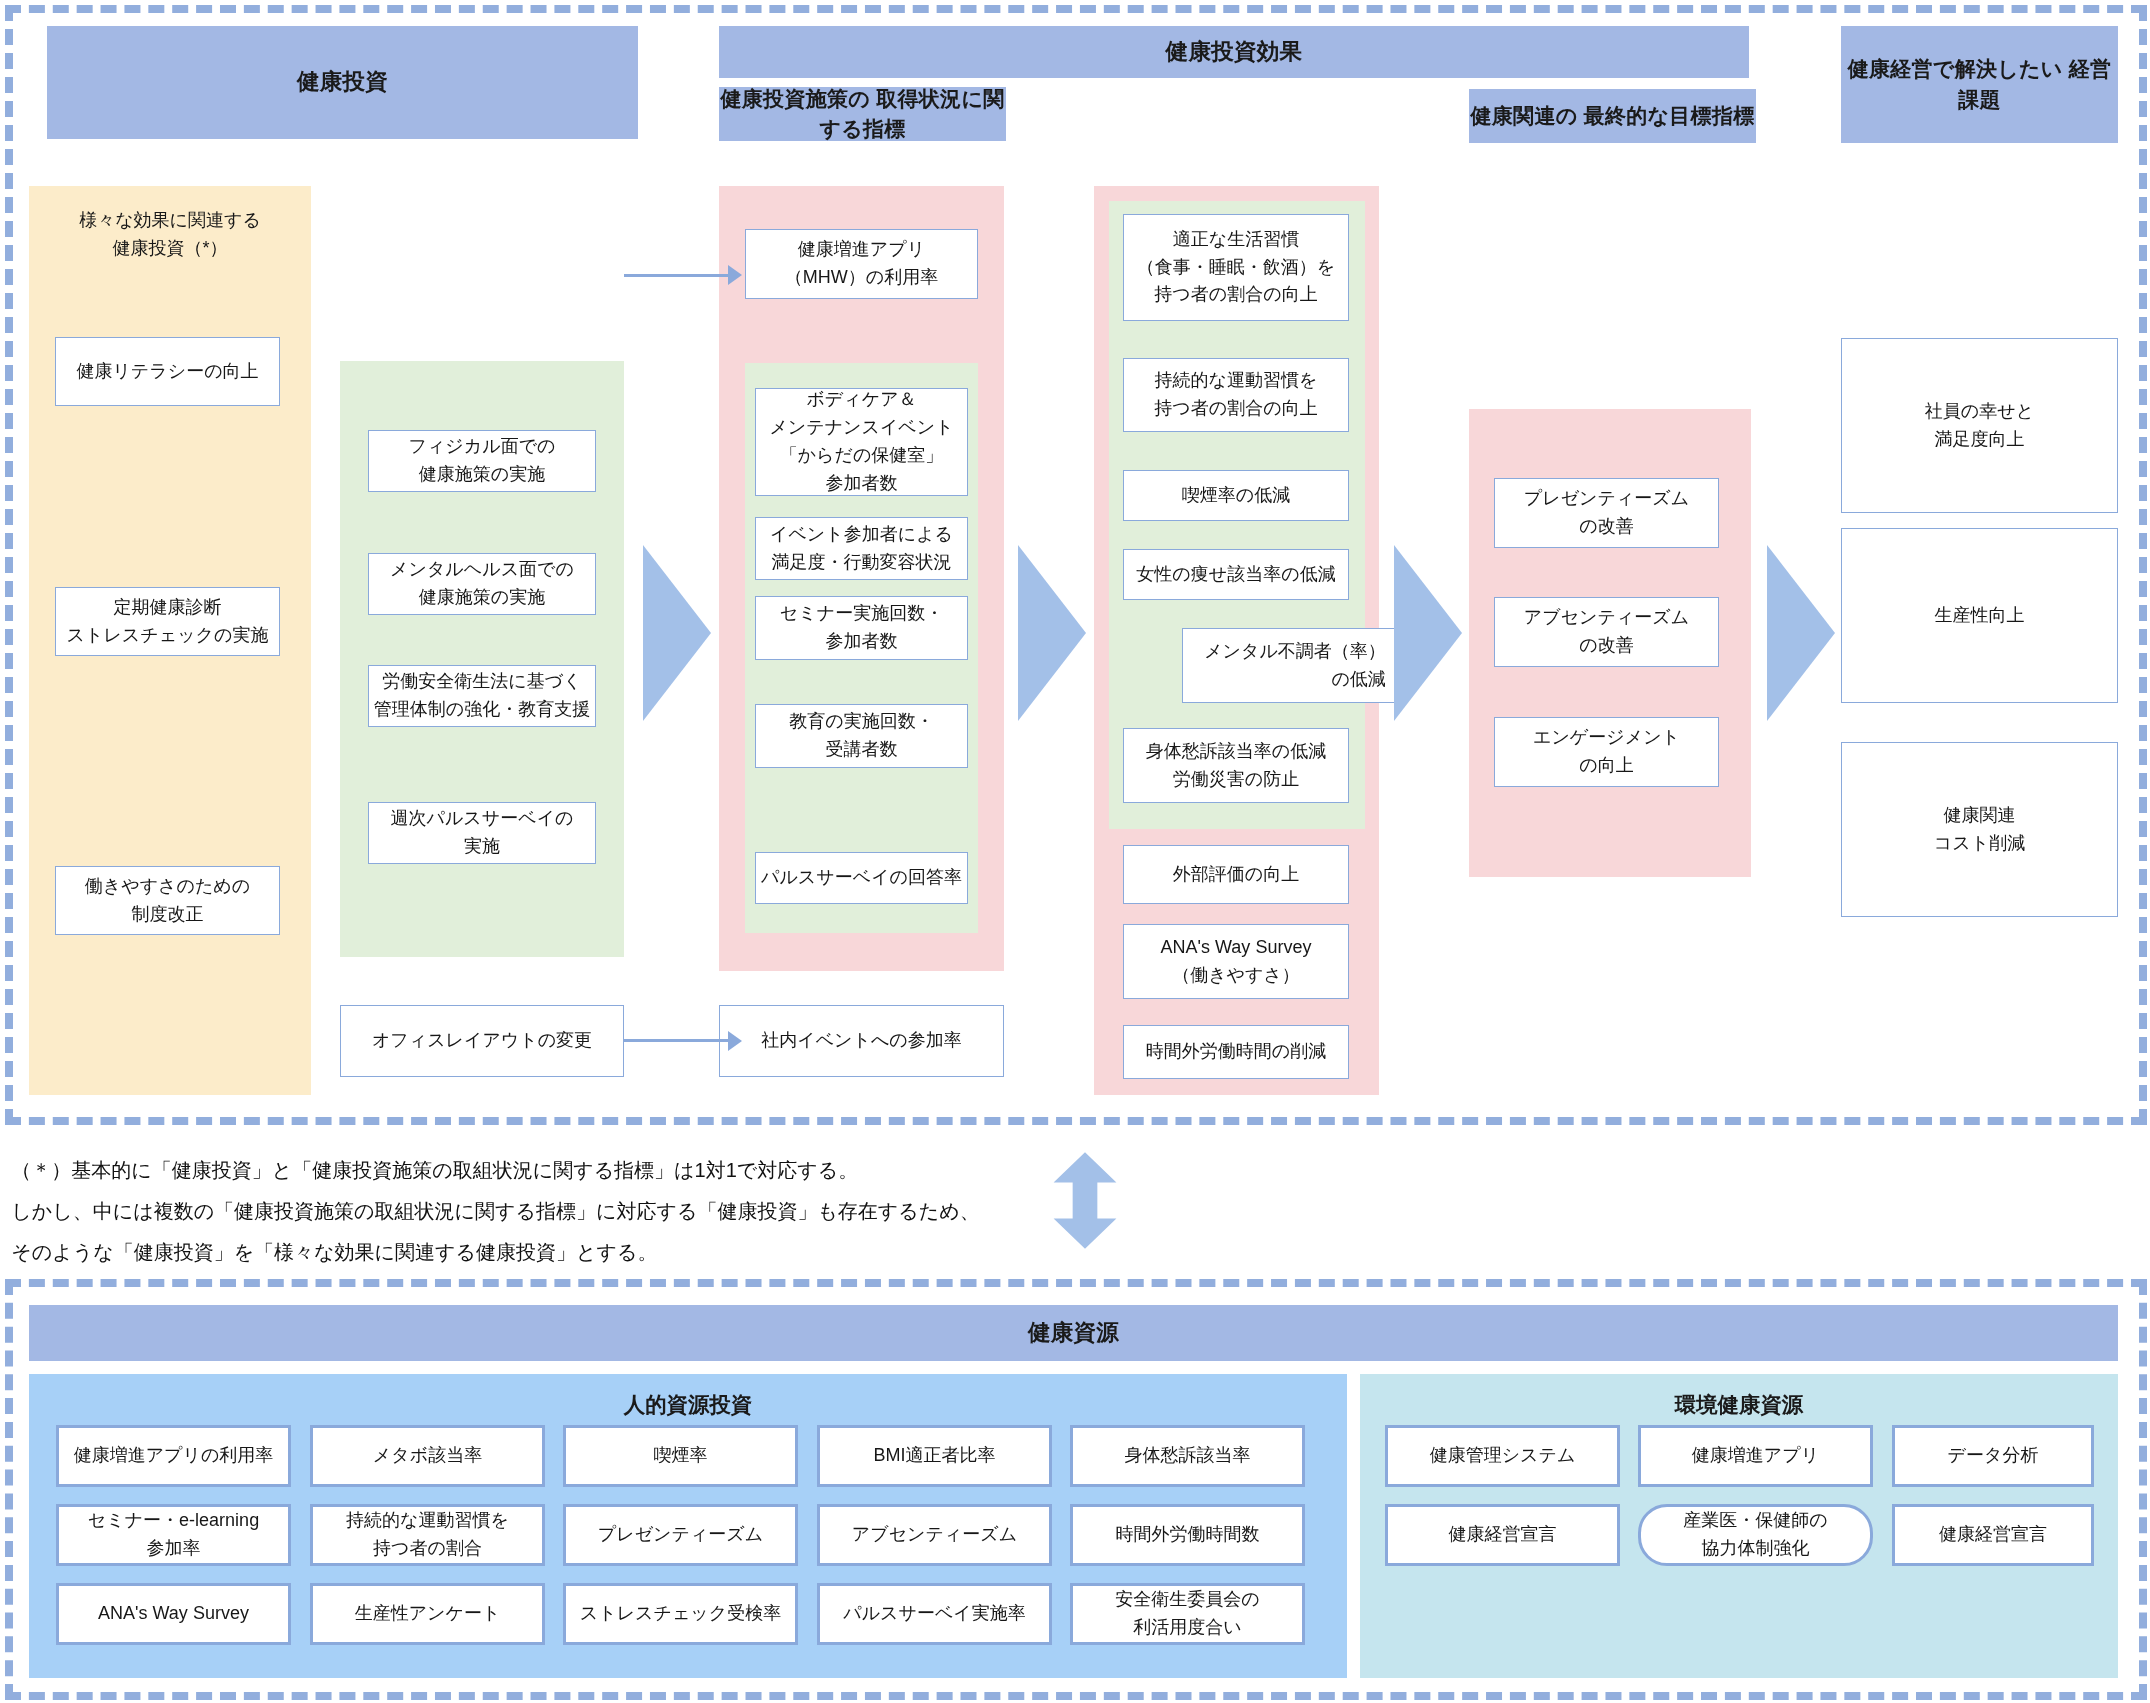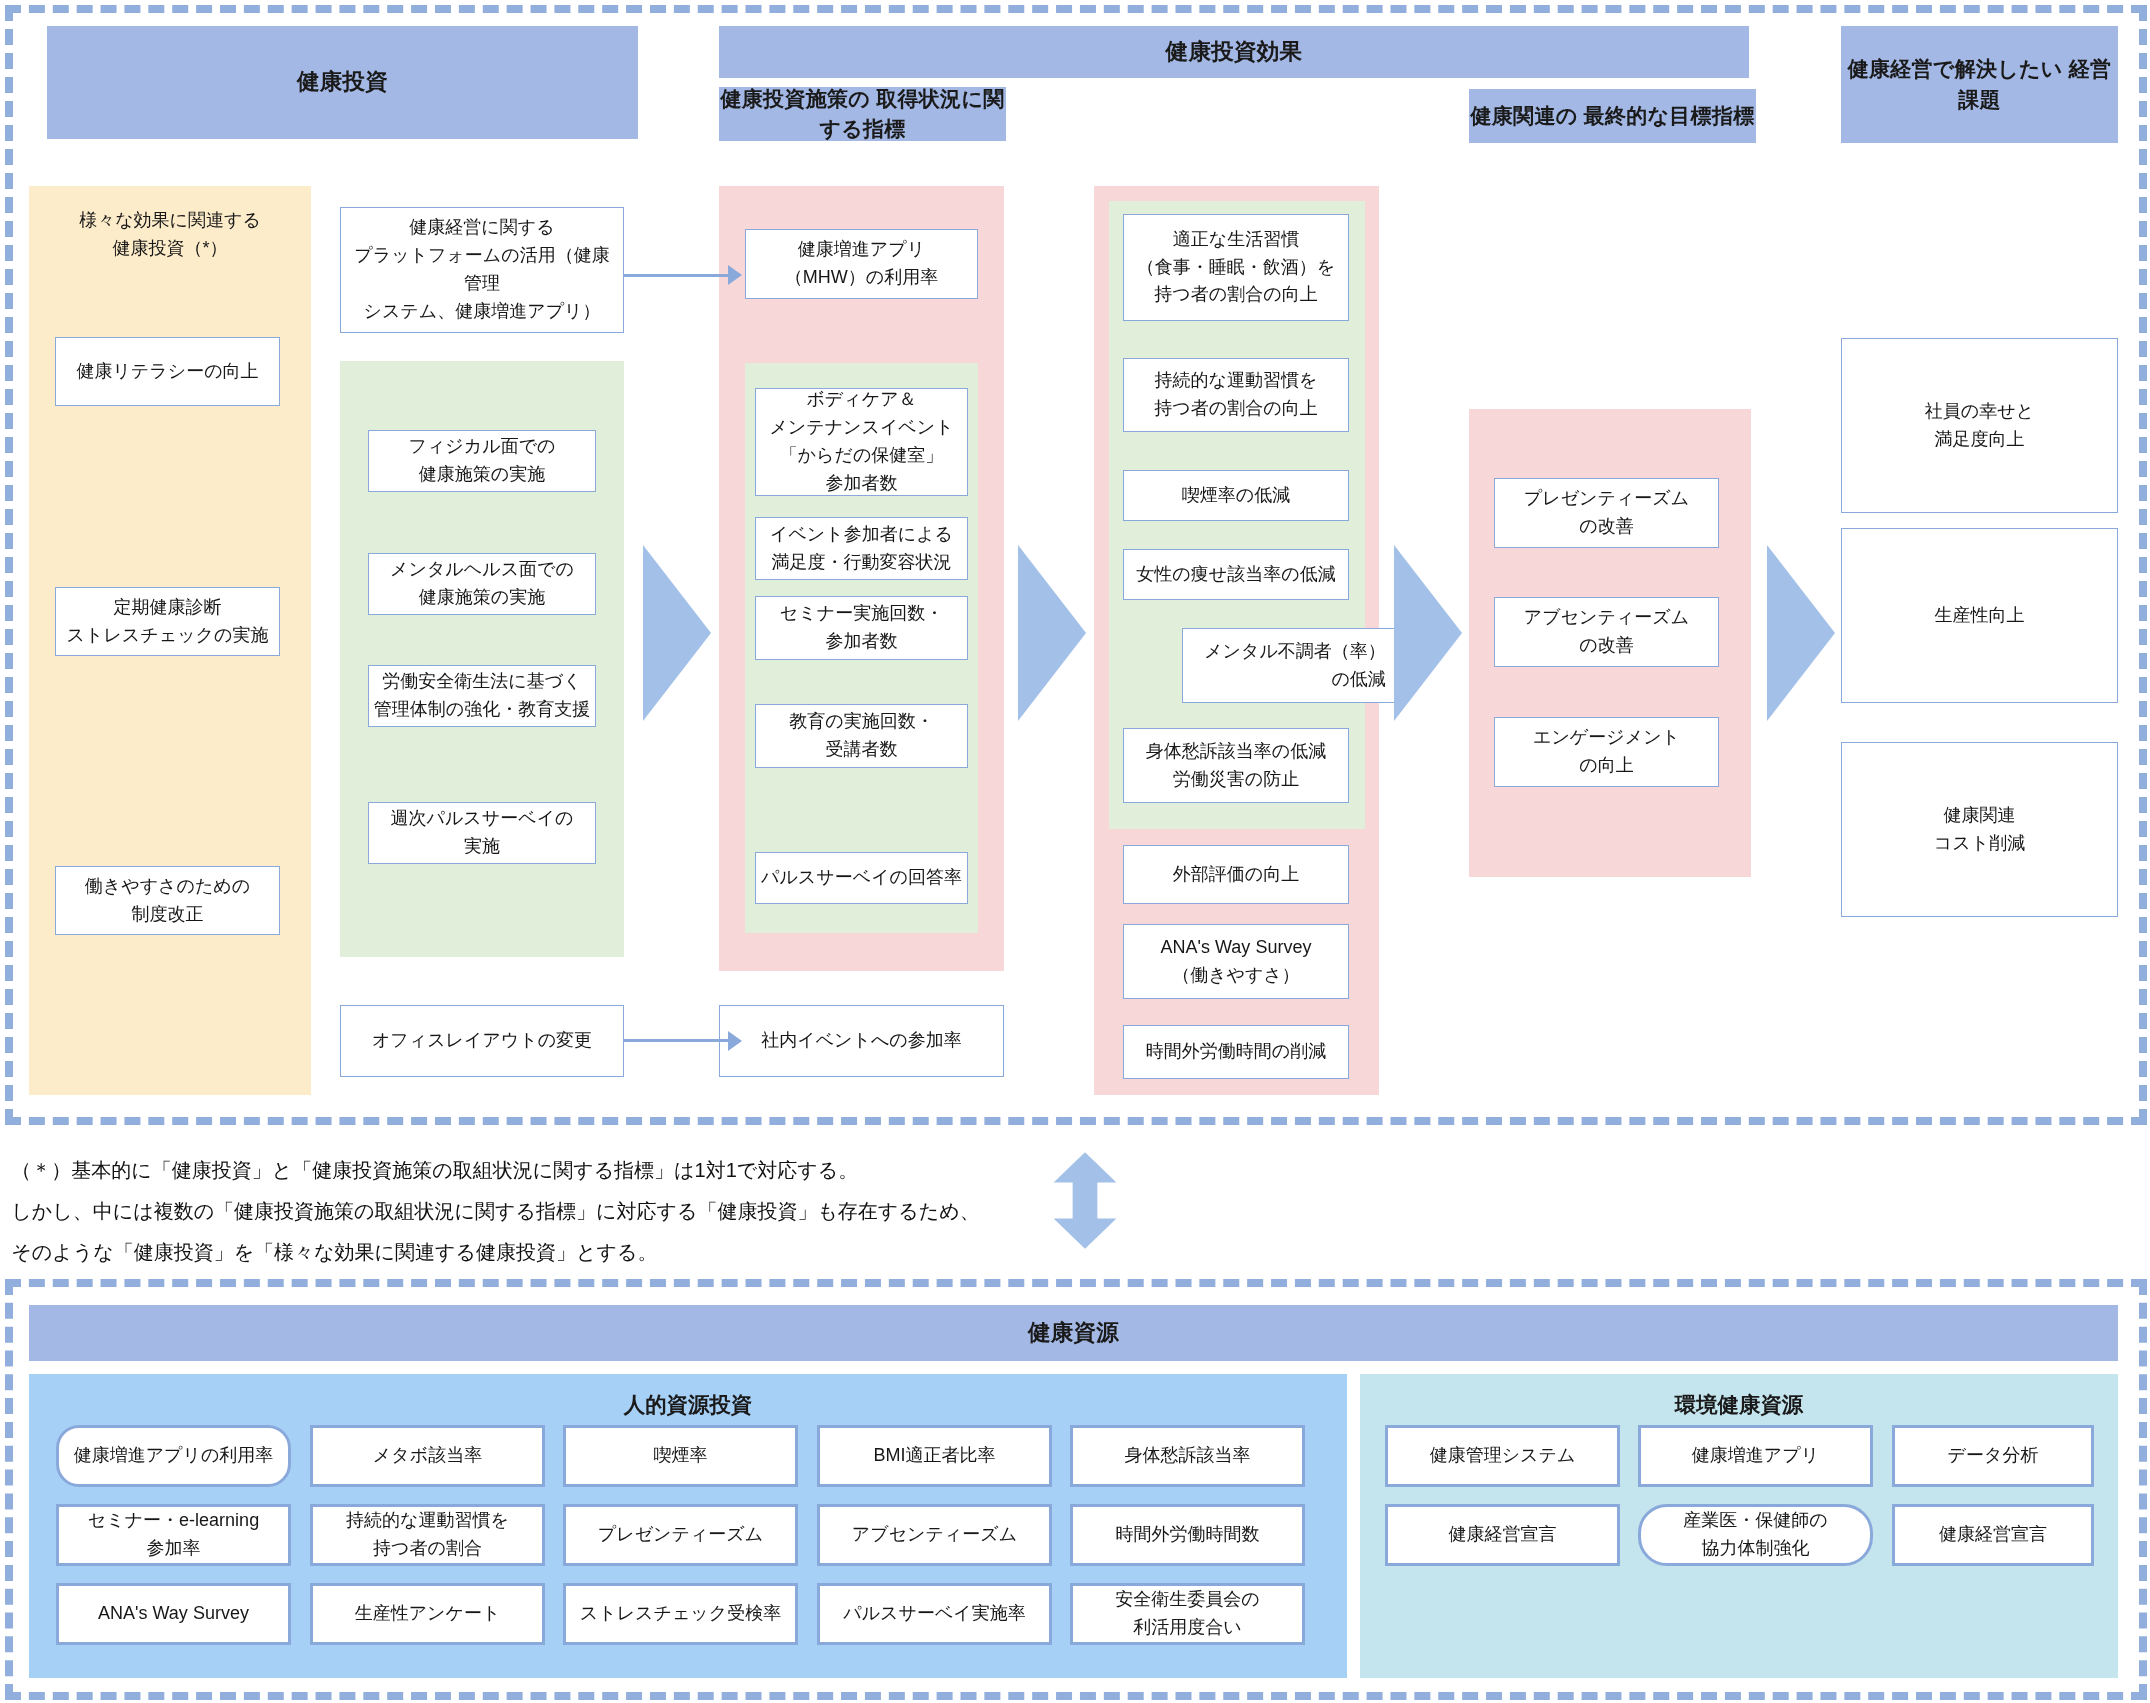--- a/index.html
+++ b/index.html
@@ -123,23 +123,20 @@
 健康投資（*）</div>
 
   <div class="box" style="left:55px; top:337px; width:225px; height:69px;">健康リテラシーの向上</div>
 
   <div class="box" style="left:55px; top:587px; width:225px; height:69px;">定期健康診断
 ストレスチェックの実施</div>
 
   <div class="box" style="left:55px; top:866px; width:225px; height:69px;">働きやすさのための
 制度改正</div>
 
-  <div class="box" style="left:340px; top:207px; width:284px; height:126px;">健康経営に関する
-プラットフォームの活用（健康管理
-システム、健康増進アプリ）</div>
 
   <div class="band green" style="left:340px; top:361px; width:284px; height:596px;"></div>
 
   <div class="box" style="left:368px; top:430px; width:228px; height:62px;">フィジカル面での
 健康施策の実施</div>
 
   <div class="box" style="left:368px; top:553px; width:228px; height:62px;">メンタルヘルス面での
 健康施策の実施</div>
 
   <div class="box" style="left:368px; top:665px; width:228px; height:62px;">労働安全衛生法に基づく
@@ -250,21 +247,21 @@
 
   <div class="dashed-frame" style="left:4.5px; top:1279px; width:2142px; height:421px;"></div>
 
   <div class="hdr" style="left:29px; top:1305px; width:2089px; height:56px;">健康資源</div>
 
   <div class="band blue" style="left:29px; top:1374px; width:1318px; height:304px;"></div>
 
   <div style="position:absolute; left:29px; top:1390px; width:1318px; text-align:center;
               font-weight:bold; font-size:21.4px; color:#1a1a1a;">人的資源投資</div>
 
-  <div class="box thick" style="left:56px; top:1425px; width:235px; height:62px;border-radius:23px;">健康増進アプリの利用率</div>
+  <div class="box thick" style="left:56px; top:1425px; width:235px; height:62px;">健康増進アプリの利用率</div>
   <div class="box thick" style="left:310px; top:1425px; width:235px; height:62px;">メタボ該当率</div>
   <div class="box thick" style="left:563px; top:1425px; width:235px; height:62px;">喫煙率</div>
   <div class="box thick" style="left:817px; top:1425px; width:235px; height:62px;">BMI適正者比率</div>
   <div class="box thick" style="left:1070px; top:1425px; width:235px; height:62px;">身体愁訴該当率</div>
 
   <div class="box thick" style="left:56px; top:1504px; width:235px; height:62px;">セミナー・e-learning
 参加率</div>
   <div class="box thick" style="left:310px; top:1504px; width:235px; height:62px;">持続的な運動習慣を
 持つ者の割合</div>
   <div class="box thick" style="left:563px; top:1504px; width:235px; height:62px;">プレゼンティーズム</div>

